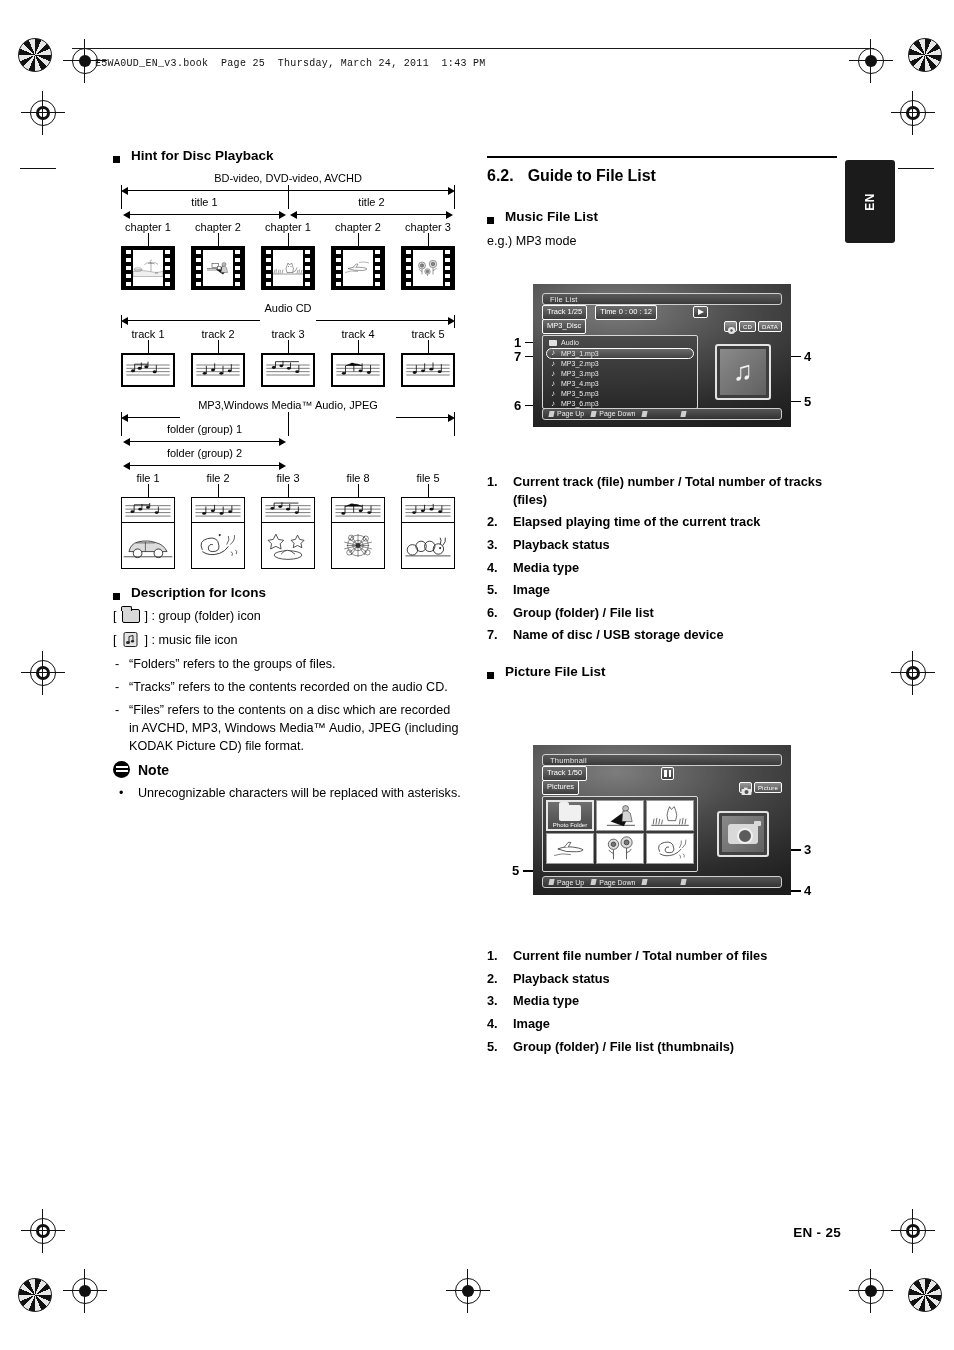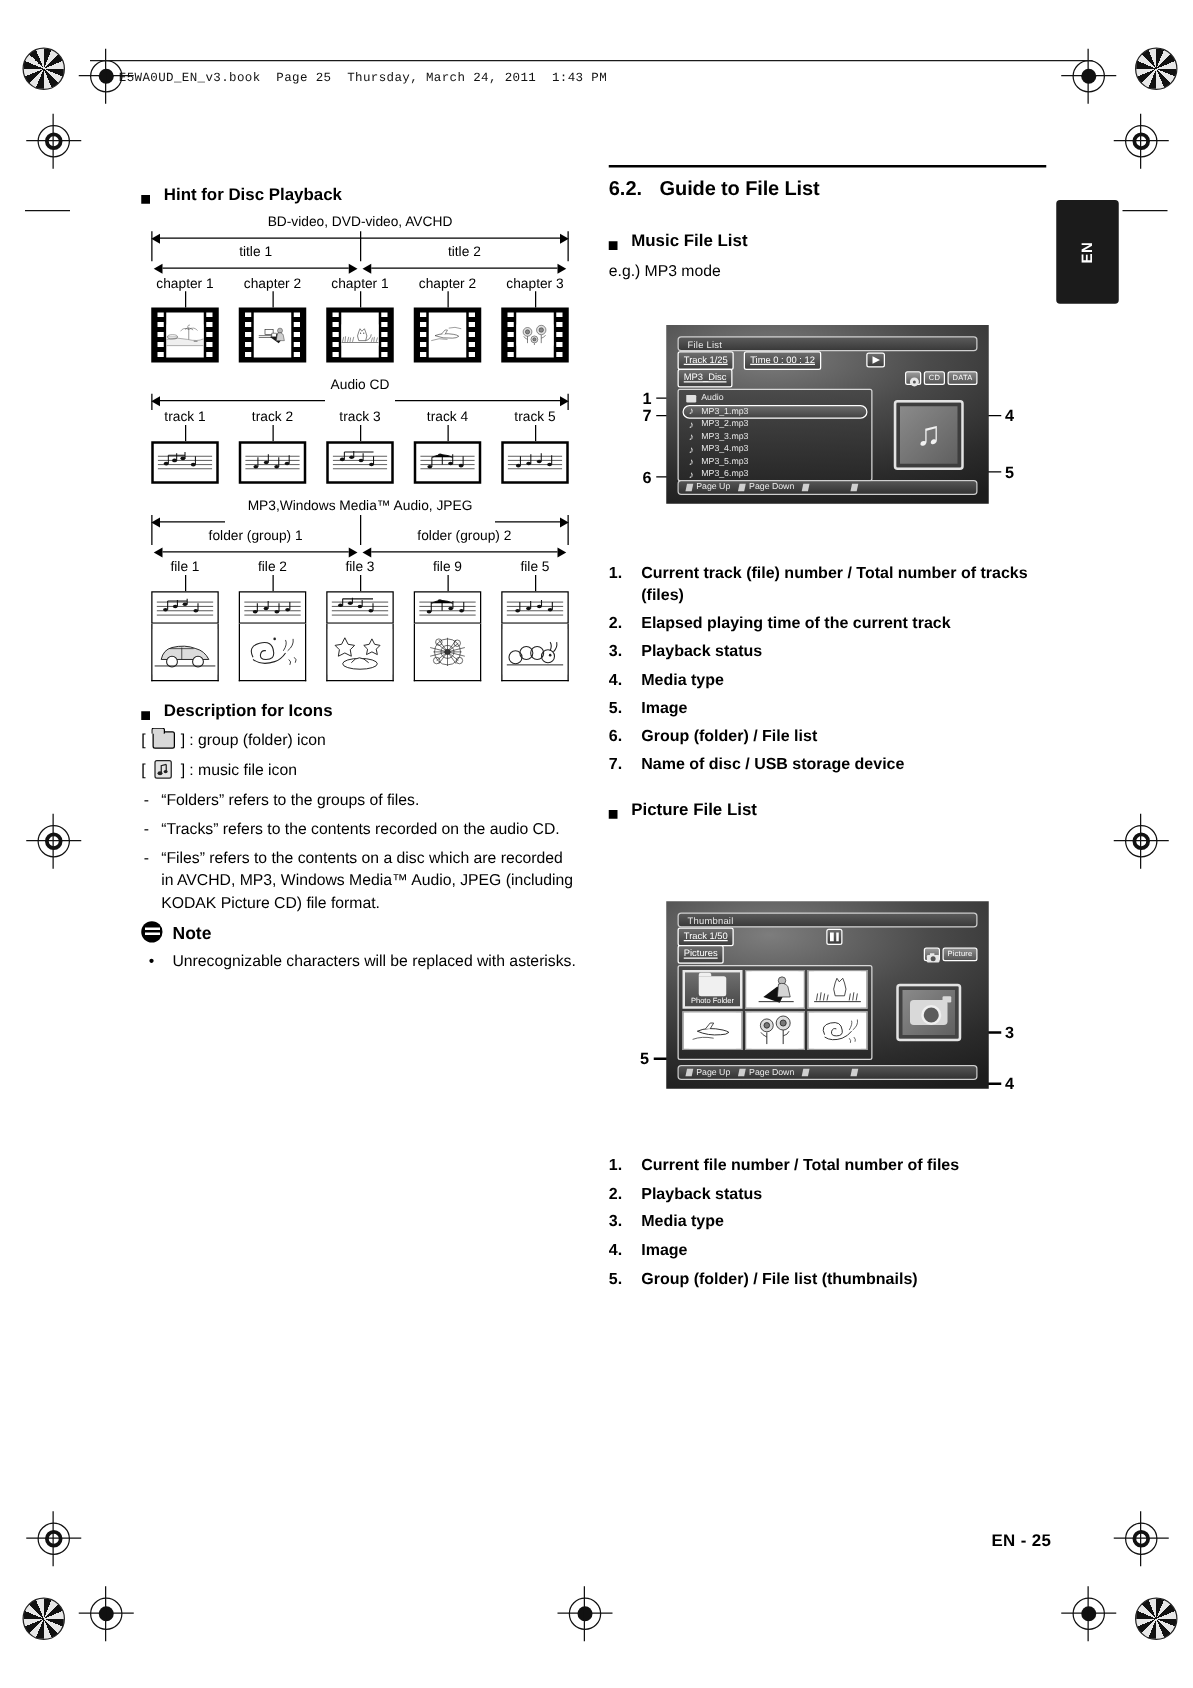--- a/index.html
+++ b/index.html
@@ -44,21 +44,21 @@
     font-family:"Liberation Mono", monospace;
     font-size:10px; letter-spacing:0.3px; color:#111;
     white-space:pre;
   }
   .runhead-rule {
     position:absolute; left:72px; top:48px; width:802px; height:1px; background:#1a1a1a;
   }
 
   
   .col-left  { position:absolute; left:113px; top:148px; width:350px; }
-  .col-right { position:absolute; left:487px; top:132px; width:350px; }
+  .col-right { position:absolute; left:487px; top:156px; width:350px; }
 
   h2.sec {
     font-size:16px; font-weight:bold; margin:0 0 2px 0;
     letter-spacing:-0.1px;
   }
   .sec-rule { border-top:2px solid #000; margin-bottom:9px; }
   .sec-row { display:flex; gap:14px; }
   .sec-num { font-weight:bold; font-size:16px; }
 
   .bullet-head {
@@ -161,21 +161,21 @@
     height:12px; color:#e9e9e9; font-size:7.5px; padding:1px 0 0 7px;
     letter-spacing:0.2px; white-space:nowrap;
   }
   .bar-row {
     height:13px; margin-top:1px; display:flex; align-items:center;
   }
   .chip {
     border:1px solid #fff; border-radius:2px;
     background:linear-gradient(to bottom,#6d6d6d,#3f3f3f);
     color:#fff; font-size:7.5px; padding:0 4px; height:15px; line-height:11px;
-    white-space:nowrap; display:inline-block;text-decoration:underline;
+    white-space:nowrap; display:inline-block;
   }
   .badge-group { display:flex; gap:2px; align-items:center; }
   .badge {
     border:1px solid #fff; border-radius:2px;
     background:linear-gradient(to bottom,#8a8a8a,#555);
     color:#fff; font-size:6px; line-height:10px; height:11px; padding:0 3px;
     letter-spacing:0.2px;
   }
   .badge-icon {
     width:13px;height:11px;border:1px solid #fff;border-radius:2px;
@@ -619,21 +619,21 @@
       <div class="ah-l" style="left:0;"></div>
       <div class="ln" style="left:7px;width:52px;"></div>
       <div class="ln" style="right:7px;width:52px;"></div>
       <div class="ah-r" style="right:0;"></div>
     </div>
     <div style="position:relative;height:13px;">
       <div class="vbar" style="left:0;top:-11px;height:24px;"></div>
       <div class="vbar" style="left:50%;top:-11px;height:24px;"></div>
       <div class="vbar" style="right:0;top:-11px;height:24px;"></div>
     </div>
-    <div style="display:flex;margin-top:-13px;">
+    <div style="display:flex;margin-top:-13px;flex-direction:column;">
       <div style="width:50%;padding:0 2px;">
         <div class="dg-title">folder (group) 1</div>
         <div class="arrowline">
           <div class="ah-l" style="left:0;"></div>
             <div class="ln" style="left:7px;right:7px;"></div>
             <div class="ah-r" style="right:0;"></div>
         </div>
       </div>
       <div style="width:50%;padding:0 2px;">
         <div class="dg-title">folder (group) 2</div>
@@ -731,21 +731,21 @@
           <svg viewBox="0 0 60 42" width="100%" height="100%">
             <rect width="60" height="42" fill="#fff"></rect>
             <path d="M16 8 l3 6 l6 1 l-4 4 l1 6 l-6 -3 l-6 3 l1 -6 l-4 -4 l6 -1z" fill="#fff" stroke="#222" stroke-width="0.9"></path>
             <path d="M41 9 l2.5 5 l5 1 l-3.5 3.5 l1 5 l-5 -2.5 l-5 2.5 l1 -5 l-3.5 -3.5 l5 -1z" fill="#fff" stroke="#222" stroke-width="0.9"></path>
             <ellipse cx="30" cy="32" rx="16" ry="5" fill="none" stroke="#222" stroke-width="0.9"></ellipse>
             <path d="M22 31 q7 -9 16 0" fill="#fff" stroke="#222" stroke-width="0.9"></path>
           </svg>
         </div>
       </div>
       <div class="cell">
-        <div class="cell-label">file 9</div>
+        <div class="cell-label">file 8</div>
         <div class="cell-stem"></div>
         <div class="plainbox thin" style="height:26px;">
           <svg viewBox="0 0 60 24" width="100%" height="100%">
             <g stroke="#222" stroke-width="0.7">
                 <path d="M4 7h52M4 11h52M4 15h52M4 19h52"></path>
               </g>
             <g fill="#111">
                 <ellipse cx="13" cy="16" rx="2.2" ry="1.6"></ellipse>
                 <ellipse cx="23" cy="6" rx="2.2" ry="1.6"></ellipse>
                 <ellipse cx="33" cy="13" rx="2.2" ry="1.6"></ellipse>

